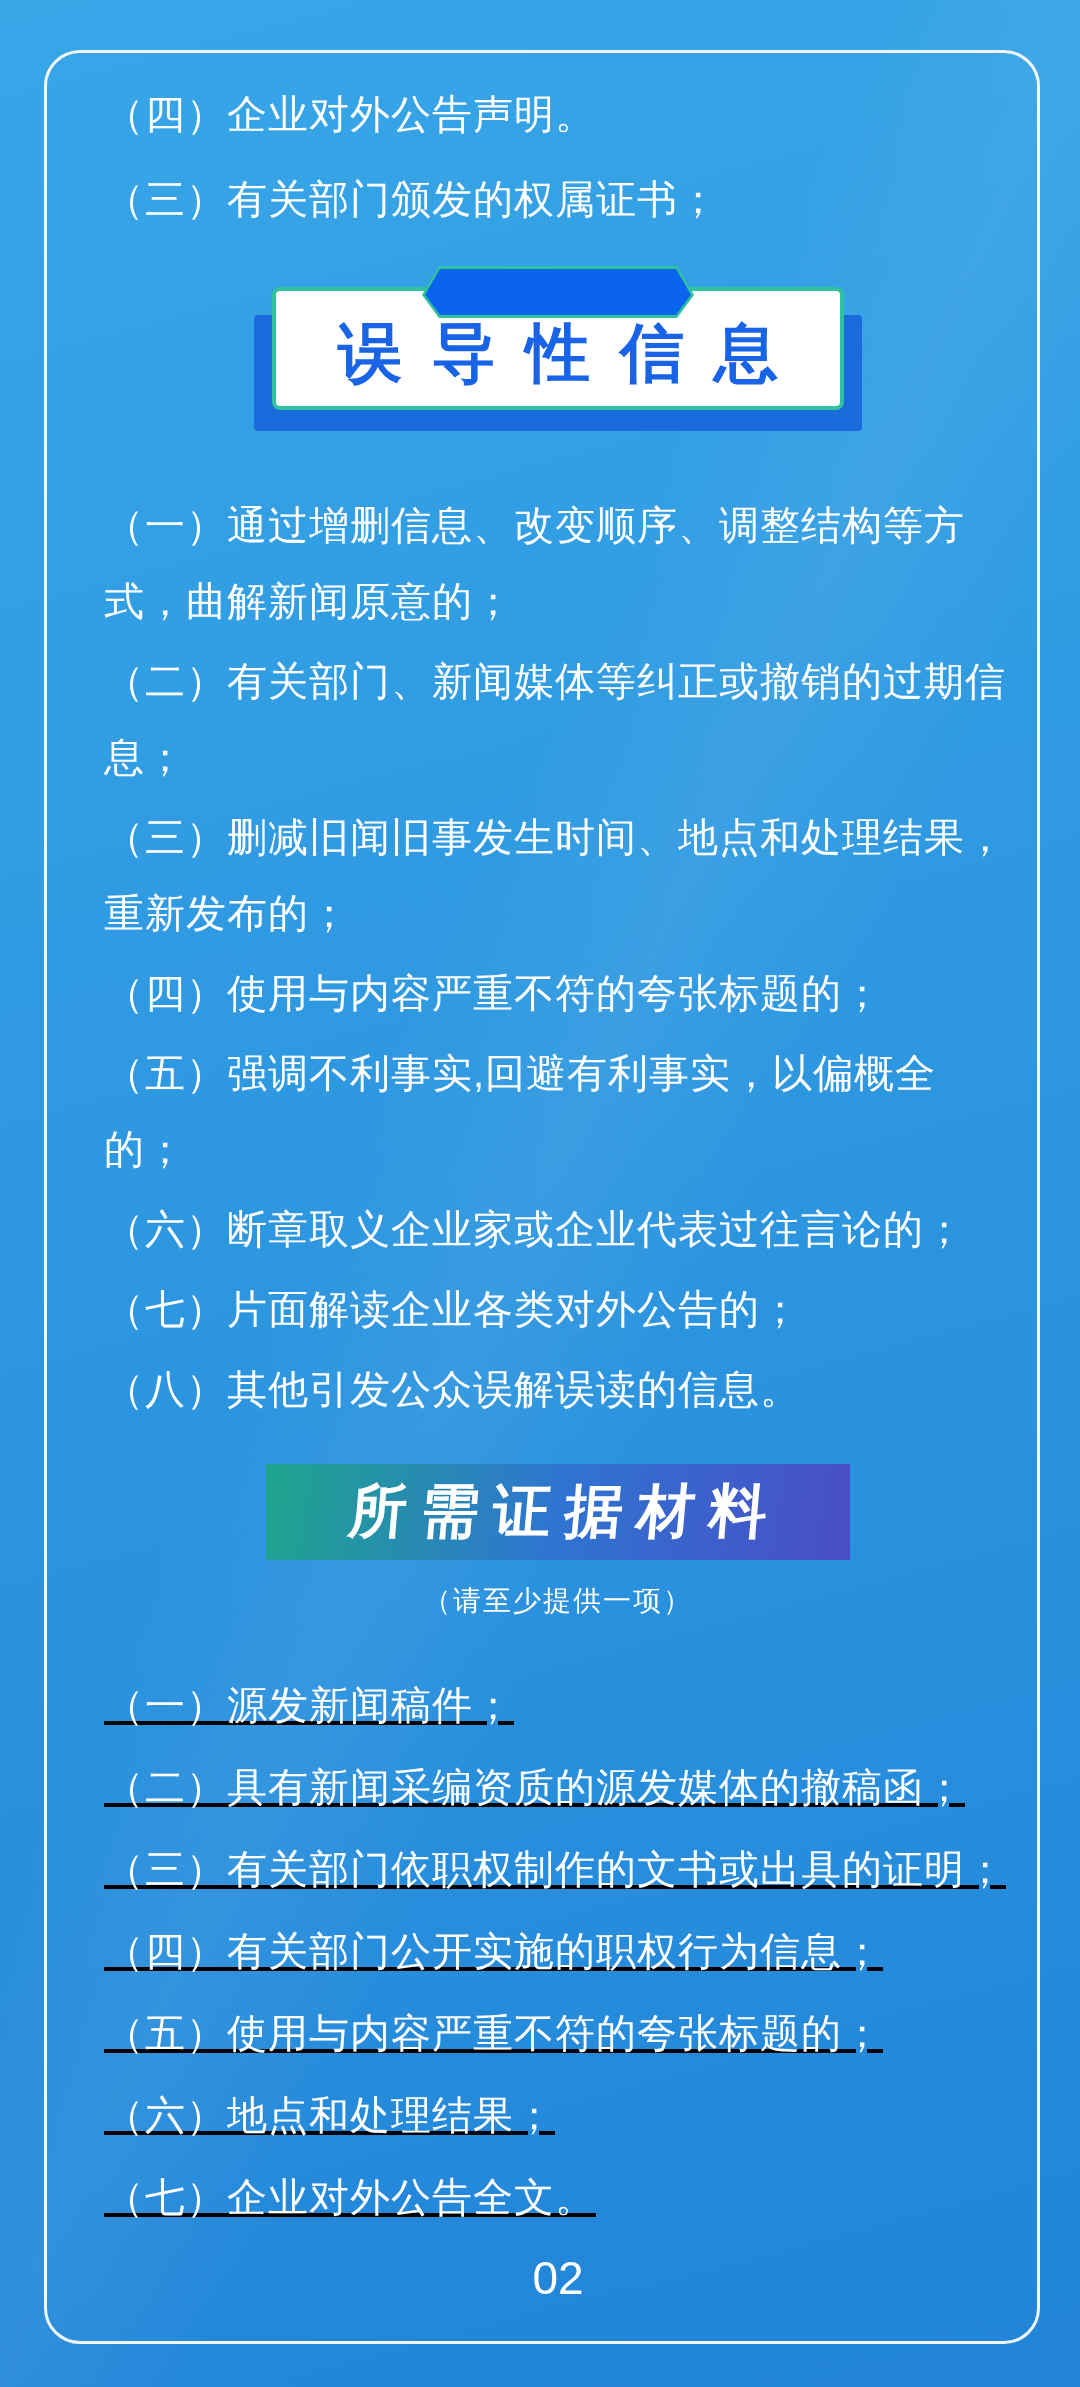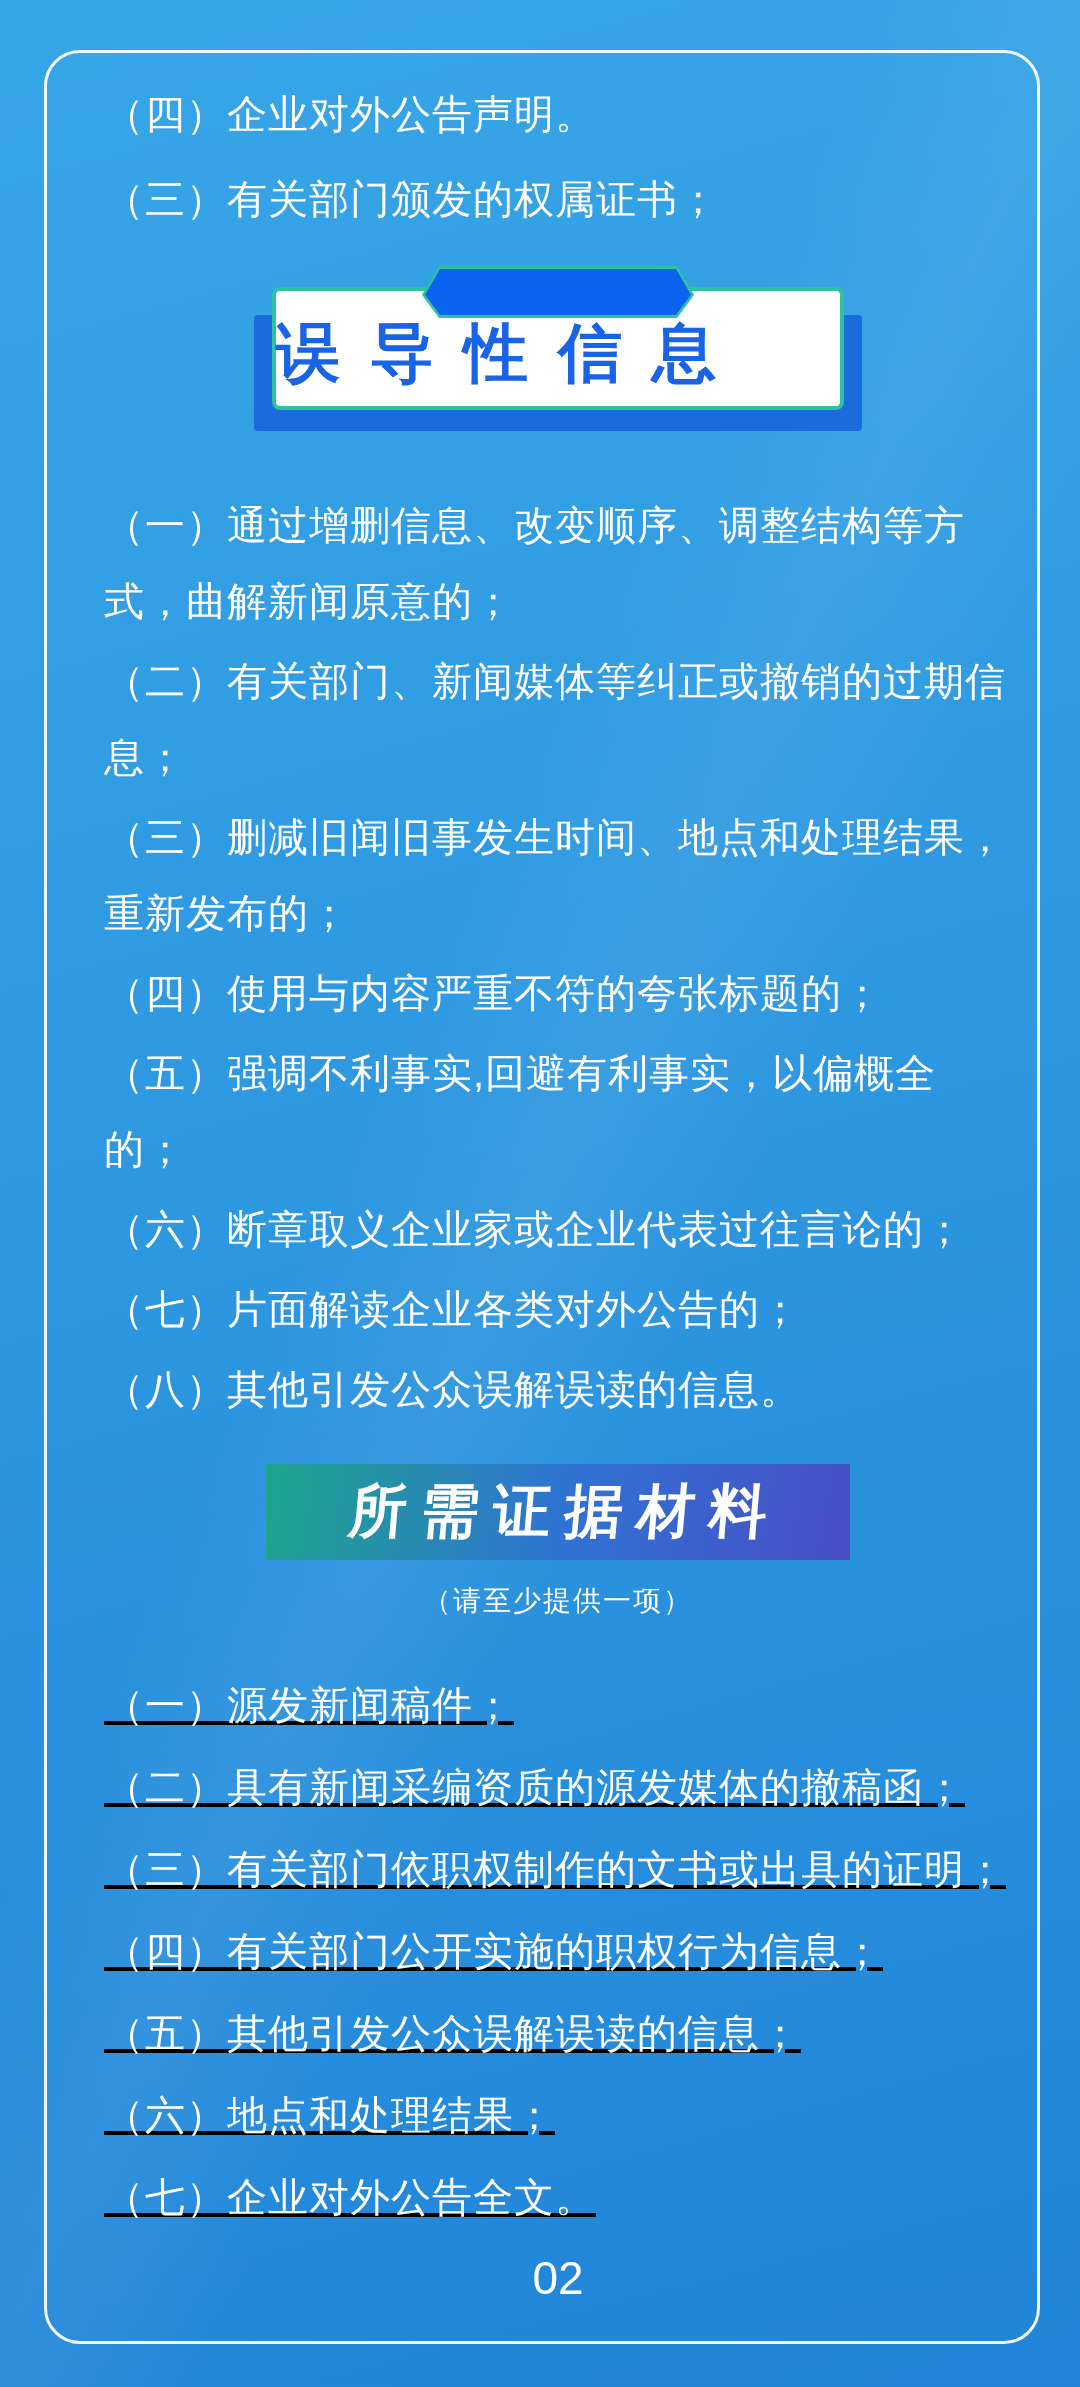--- a/index.html
+++ b/index.html
@@ -55,21 +55,21 @@
     z-index: 1;
   }
   .badge1-box {
     position: absolute;
     inset: 0;
     background: #ffffff;
     border: 4px solid var(--teal, #2ec29e);
     border-radius: 8px;
     display: flex;
     align-items: center;
-    justify-content: flex-start;
+    justify-content: center;
     padding-top: 10px;
     box-sizing: border-box;
     z-index: 2;
   }
   .badge1-title {
     font-size: 64px;
     font-weight: 800;
     color: var(--badge-text-blue, #1863e6);
     letter-spacing: 30px;
     margin-right: -30px;
@@ -200,21 +200,21 @@
         <div class="list-item">
           <div class="line">（二）具有新闻采编资质的源发媒体的撤稿函；</div>
         </div>
         <div class="list-item">
           <div class="line">（三）有关部门依职权制作的文书或出具的证明；</div>
         </div>
         <div class="list-item">
           <div class="line">（四）有关部门公开实施的职权行为信息；</div>
         </div>
         <div class="list-item">
-          <div class="line">（五）其他引发公众误解误读的信息；</div>
+          <div class="line">（五）使用与内容严重不符的夸张标题的；</div>
         </div>
         <div class="list-item">
           <div class="line">（六）地点和处理结果；</div>
         </div>
         <div class="list-item">
           <div class="line">（七）企业对外公告全文。</div>
         </div>
       </div>
 
     <div class="page-number">02</div>

